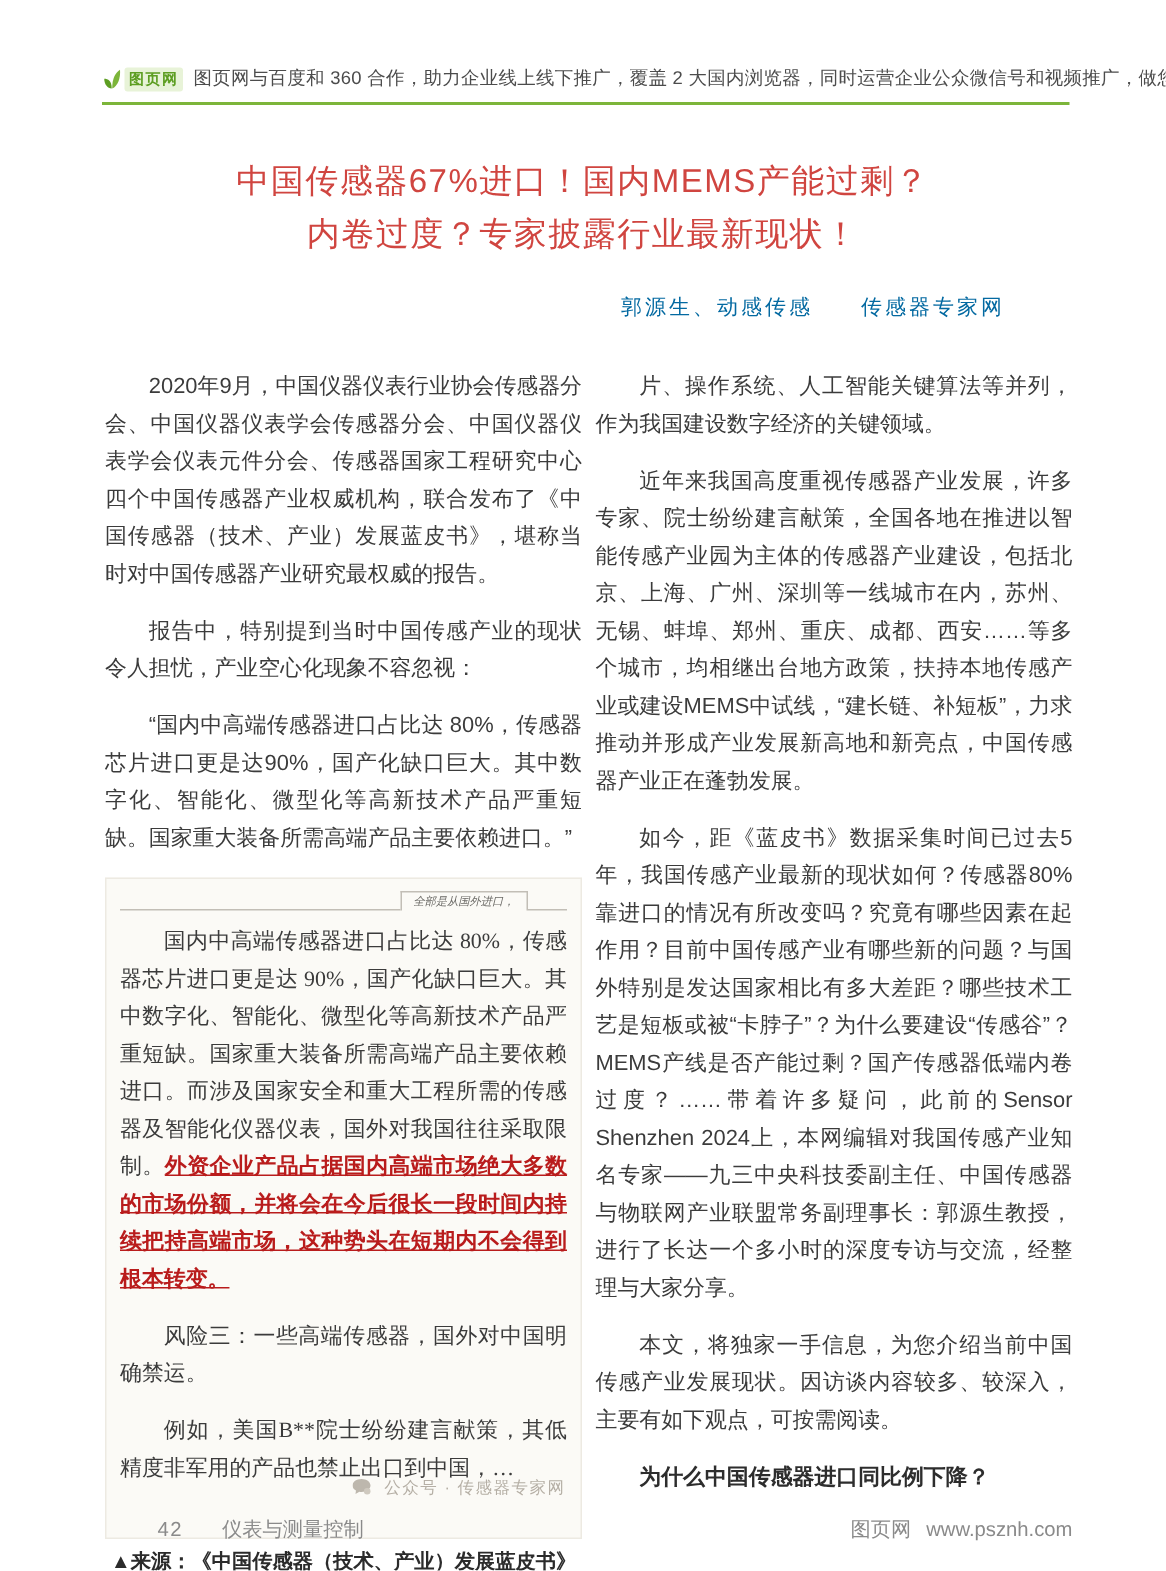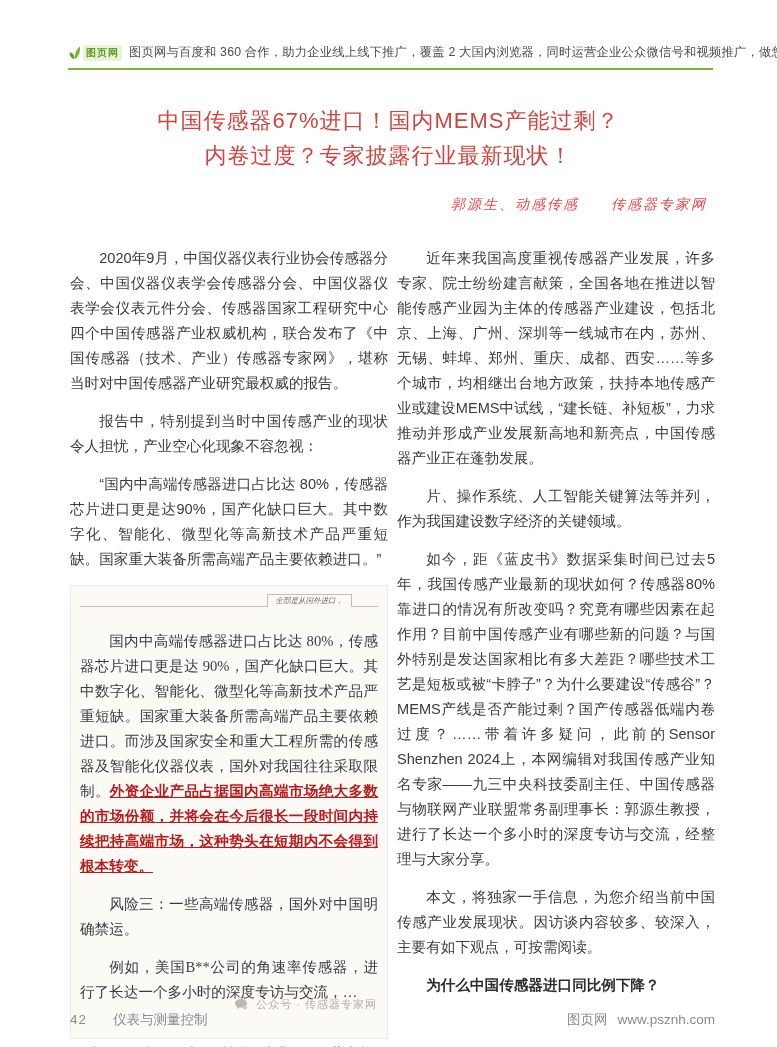--- a/index.html
+++ b/index.html
@@ -20,42 +20,42 @@
     padding:1px 3px;border-radius:2px;letter-spacing:1px;
   }
   .banner-text{font-size:12.3px;color:#4c4c4c;letter-spacing:0.2px;white-space:nowrap;}
   
   .headline{
     position:absolute;top:103px;left:0;width:777px;text-align:center;
     font-size:22px;font-weight:normal;color:#d04540;line-height:35px;letter-spacing:1px;
   }
   
   .byline{
-    position:absolute;top:196px;right:70px;width:330px;text-align:right;
-    font-family:"Liberation Serif","DejaVu Serif",serif;font-style:italic;
-    font-size:14px;color:#ef4444;letter-spacing:2px;
+    position:absolute;top:196px;right:70px;width:330px;text-align:center;
+    font-family:"Liberation Serif","DejaVu Serif",serif;
+    font-size:14px;color:#0369a1;letter-spacing:2px;
   }
   
   .columns{
     position:absolute;top:246px;left:70px;width:645px;
     display:flex;gap:9px;
   }
   .col{width:318px;flex:0 0 318px;}
   .col p{
     margin:0 0 13px;text-indent:2em;font-size:14.6px;line-height:25px;
     text-align:justify;color:#3b3b3b;
   }
   .col p.bold-p{font-weight:bold;color:#2d2d2d;}
   
   .shot{
     position:relative;background:#fbfaf6;border:1px solid #edeae2;
     padding:8px 9px 20px;margin:2px 0 5px;
     font-family:"Liberation Serif","DejaVu Serif",serif;
   }
-  .frag{display:flex;align-items:flex-end;height:13px;margin-bottom:22px;text-align:center;}
+  .frag{display:flex;align-items:flex-end;height:13px;margin-bottom:9px;text-align:center;}
   .frag .seg{flex:1;border-bottom:1px solid #c2beb6;height:1px;}
   .frag .frag-cell{
     flex:0 0 auto;border:1px solid #c2beb6;border-bottom:none;
     font-size:7.5px;color:#6b6a66;font-style:italic;padding:1px 8px 1px;line-height:10px;
   }
   .s1-body{font-size:8.6px;line-height:15px;color:#45433f;text-align:justify;text-indent:2em;margin:0;}
   .s1-body b{color:#b91c1c;text-decoration:underline;}
   .s1-risk{font-size:8.6px;line-height:14px;font-weight:normal;color:#2c2b28;margin:3px 0 0;}
   .s1-example{font-size:8.4px;line-height:13px;color:#5a5853;margin:2px 0 0;text-indent:2em;}
   .watermark{
@@ -67,21 +67,21 @@
     text-align:center;font-weight:bold;font-size:13.5px;color:#2b2b2b;
     margin:3px 0 14px;line-height:20px;
   }
   
   .footer{
     position:absolute;top:1011px;left:70px;width:645px;
     display:flex;justify-content:space-between;align-items:baseline;
     font-size:13.5px;color:#8a8a8a;
   }
   .footer .left-part{display:flex;gap:26px;align-items:baseline;}
-  .footer .page-num{letter-spacing:1px;}
+  .footer .page-num{letter-spacing:1px;padding-left:35px;}
   .footer .right-part{display:flex;gap:10px;align-items:baseline;}
   .bubble-icon svg{display:block;}
 </style>
 </head>
 <body>
 
 <div class="banner">
   <span class="banner-logo">
     <span class="leaf">
       <svg viewBox="0 0 13 15" width="13" height="15">
@@ -97,50 +97,50 @@
 <div class="headline">
   <div>中国传感器67%进口！国内MEMS产能过剩？</div>
   <div>内卷过度？专家披露行业最新现状！</div>
 </div>
 
 <div class="byline">郭源生、动感传感　　传感器专家网</div>
 
 <div class="columns">
 
   <div class="col">
-    <p>2020年9月，中国仪器仪表行业协会传感器分会、中国仪器仪表学会传感器分会、中国仪器仪表学会仪表元件分会、传感器国家工程研究中心四个中国传感器产业权威机构，联合发布了《中国传感器（技术、产业）传感器专家网》，堪称当时对中国传感器产业研究最权威的报告。</p>
+    <p>2020年9月，中国仪器仪表行业协会传感器分会、中国仪器仪表学会传感器分会、中国仪器仪表学会仪表元件分会、传感器国家工程研究中心四个中国传感器产业权威机构，联合发布了《中国传感器（技术、产业）发展蓝皮书》，堪称当时对中国传感器产业研究最权威的报告。</p>
     <p>报告中，特别提到当时中国传感产业的现状令人担忧，产业空心化现象不容忽视：</p>
     <p>“国内中高端传感器进口占比达 80%，传感器芯片进口更是达90%，国产化缺口巨大。其中数字化、智能化、微型化等高新技术产品严重短缺。国家重大装备所需高端产品主要依赖进口。”</p>
 
     <div class="shot">
       <div class="frag">
         <span class="seg"></span>
         <span class="frag-cell">全部是从国外进口，</span>
         <span class="seg" style="flex:0 0 26px"></span>
       </div>
       <p class="s1-body"><span>国内中高端传感器进口占比达 80%，传感器芯片进口更是达 90%，国产化缺口巨大。其中数字化、智能化、微型化等高新技术产品严重短缺。国家重大装备所需高端产品主要依赖进口。而涉及国家安全和重大工程所需的传感器及智能化仪器仪表，国外对我国往往采取限制。</span><b>外资企业产品占据国内高端市场绝大多数的市场份额，并将会在今后很长一段时间内持续把持高端市场，这种势头在短期内不会得到根本转变。</b></p>
       <p class="s1-risk">风险三：一些高端传感器，国外对中国明确禁运。</p>
-      <p class="s1-example">例如，美国B**公司的角速率传感器，进行了长达一个多小时的深度专访与交流，…</p>
+      <p class="s1-example">例如，美国B**院士纷纷建言献策，其低精度非军用的产品也禁止出口到中国，…</p>
       <div class="watermark wm1">
         <span class="bubble-icon">
           <svg width="13" height="11" viewBox="0 0 13 11">
               <path d="M6 0C2.7 0 0 1.9 0 4.3c0 1.4.9 2.6 2.3 3.4L2 10l2.6-1.5c.5.1.9.1 1.4.1 3.3 0 6-1.9 6-4.3S9.3 0 6 0Z" fill="#bdb7ad"></path>
               <circle cx="9.8" cy="8.2" r="2.2" fill="#cfc9bf"></circle>
             </svg>
         </span>
         <span>公众号 · 传感器专家网</span>
       </div>
     </div>
     <div class="caption">▲来源：《中国传感器（技术、产业）发展蓝皮书》</div>
 
   </div>
 
   <div class="col">
+    <p>片、操作系统、人工智能关键算法等并列，作为我国建设数字经济的关键领域。</p>
     <p>近年来我国高度重视传感器产业发展，许多专家、院士纷纷建言献策，全国各地在推进以智能传感产业园为主体的传感器产业建设，包括北京、上海、广州、深圳等一线城市在内，苏州、无锡、蚌埠、郑州、重庆、成都、西安……等多个城市，均相继出台地方政策，扶持本地传感产业或建设MEMS中试线，“建长链、补短板”，力求推动并形成产业发展新高地和新亮点，中国传感器产业正在蓬勃发展。</p>
-    <p>片、操作系统、人工智能关键算法等并列，作为我国建设数字经济的关键领域。</p>
     <p>如今，距《蓝皮书》数据采集时间已过去5年，我国传感产业最新的现状如何？传感器80%靠进口的情况有所改变吗？究竟有哪些因素在起作用？目前中国传感产业有哪些新的问题？与国外特别是发达国家相比有多大差距？哪些技术工艺是短板或被“卡脖子”？为什么要建设“传感谷”？MEMS产线是否产能过剩？国产传感器低端内卷过度？……带着许多疑问，此前的Sensor Shenzhen 2024上，本网编辑对我国传感产业知名专家——九三中央科技委副主任、中国传感器与物联网产业联盟常务副理事长：郭源生教授，进行了长达一个多小时的深度专访与交流，经整理与大家分享。</p>
     <p>本文，将独家一手信息，为您介绍当前中国传感产业发展现状。因访谈内容较多、较深入，主要有如下观点，可按需阅读。</p>
     <p class="bold-p">为什么中国传感器进口同比例下降？</p>
 
   </div>
 </div>
 
 <div class="footer">
   <span class="left-part">
     <span class="page-num">42</span>

